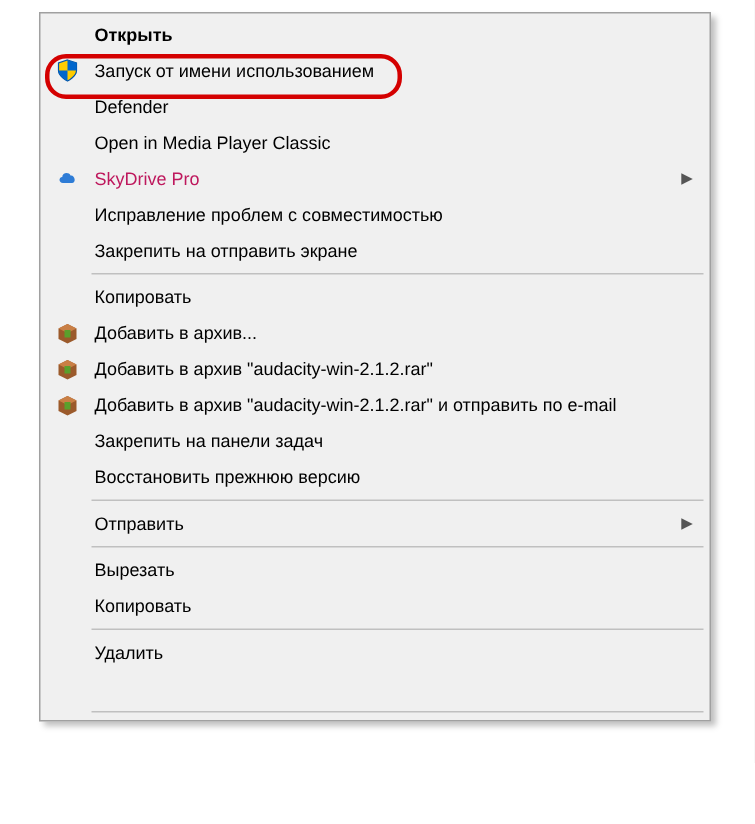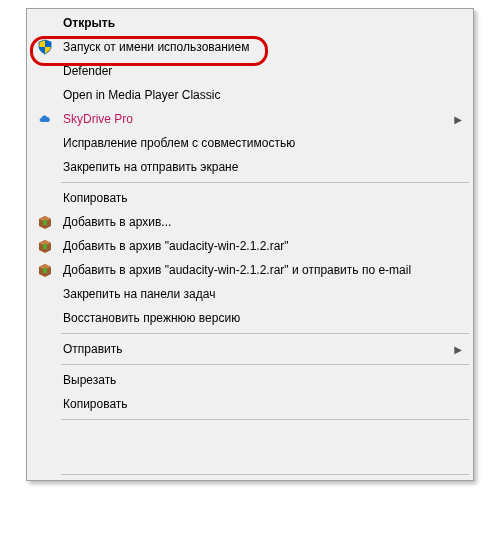--- a/index.html
+++ b/index.html
@@ -195,20 +195,21 @@
   <div class="menu-item">
     <span class="icon-slot"></span>
     <span class="label">Копировать</span>
   </div>
 
   <div class="separator"></div>
 
 
   <div class="menu-item">
     <span class="icon-slot"></span>
+    <span class="label">Удалить</span>
   </div>
 
   <div class="menu-item">
     <span class="icon-slot"></span>
   </div>
 
   <div class="separator"></div>
 
 </div>
 

